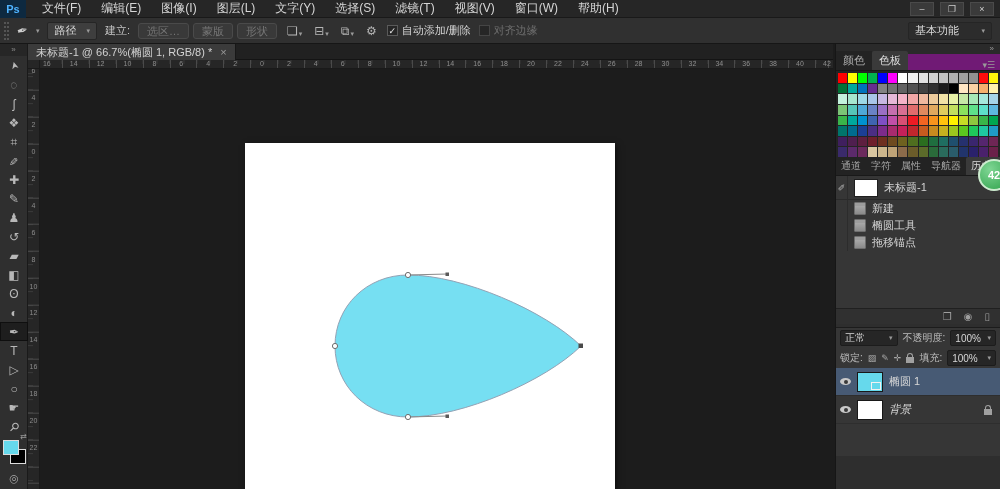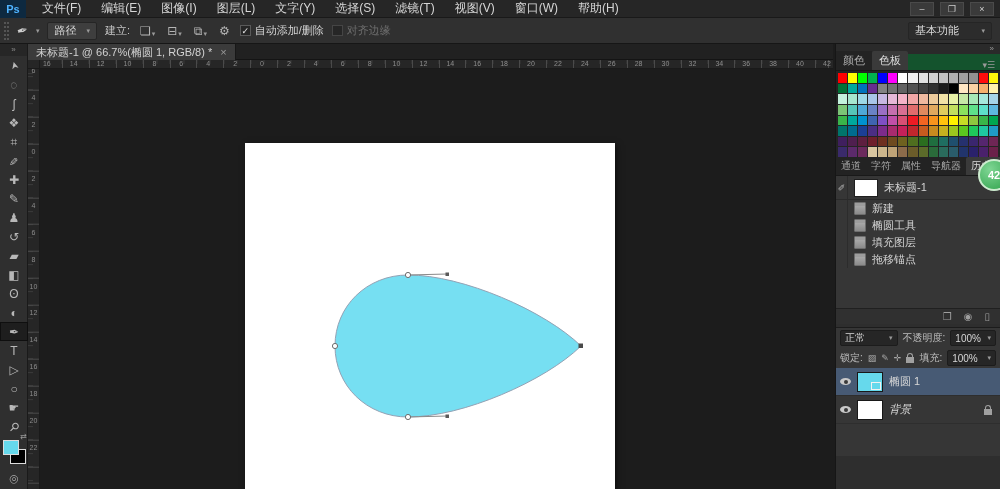--- a/index.html
+++ b/index.html
@@ -77,21 +77,21 @@
     line-height:6px; word-break:break-all; text-align:center; }
 
   
   #viewport { left:40px; top:69px; width:793px; height:420px; background:#1c1c1c; z-index:5; }
   #canvas { position:absolute; left:205px; top:74px; width:370px; height:346px; background:#ffffff; box-shadow:2px 2px 6px rgba(0,0,0,0.55); }
   #shape-svg { position:absolute; left:0; top:0; }
 
   
   #dock { left:835px; top:44px; width:165px; height:445px; background:#2e2e2e; border-left:1px solid #161616; z-index:25; }
   #dock-collapse { height:10px; text-align:right; color:#9a9a9a; font-size:8px; line-height:9px; padding-right:6px; background:#2a2a2a; }
-  .tabs-row { display:flex; align-items:flex-end; height:17px; background:#14532d; border-bottom:1px solid #191919; }
+  .tabs-row { display:flex; align-items:flex-end; height:17px; background:#701a75; border-bottom:1px solid #191919; }
   .ptab { font-size:11px; color:#a8a8a8; padding:2px 7px 2px; background:#232323; }
   .ptab.active { background:#3a3a3a; color:#dcdcdc; border-radius:2px 2px 0 0; }
   .panel-menu { margin-left:auto; color:#9a9a9a; font-size:9px; padding-right:5px; }
 
   #swatch-grid { display:grid; grid-template-columns:repeat(16,1fr); gap:1px; background:#242424; padding:2px; height:88px; }
   .swatch { width:100%; height:100%; }
 
   #dock-tabs { }
   #dock-tabs .ptab { font-size:10px; padding:2px 5px; white-space:nowrap; }
 
@@ -162,20 +162,25 @@
 
 <div id="optionsbar" class="abs" data-name="options-bar">
   <div id="options-grip" data-name="options-grip"></div>
   <span class="opt-tool-icon" data-name="pen-tool-preset-icon">✒</span>
   <span class="mini-arrow" data-name="preset-dropdown-arrow">▾</span>
   <div class="opt-select" data-name="tool-mode-select">
     <span data-name="tool-mode-value">路径</span>
     <span class="mini-arrow" data-name="chevron-down-icon">▾</span>
   </div>
   <span class="opt-label" data-name="make-label">建立:</span>
+  <div id="make-buttons" data-name="make-buttons">
+      <span class="make-btn" data-name="make-button-0">选区…</span>
+      <span class="make-btn" data-name="make-button-1">蒙版</span>
+      <span class="make-btn" data-name="make-button-2">形状</span>
+    </div>
   <span class="opt-iconbtn" data-name="path-operations-button">
     <span data-name="path-operations-icon">❏</span>
     <span class="mini-arrow" data-name="chevron-down-icon">▾</span>
   </span>
   <span class="opt-iconbtn" data-name="path-alignment-button">
     <span data-name="path-alignment-icon">⊟</span>
     <span class="mini-arrow" data-name="chevron-down-icon">▾</span>
   </span>
   <span class="opt-iconbtn" data-name="path-arrange-button">
     <span data-name="path-arrange-icon">⧉</span>
@@ -501,25 +506,20 @@
         <div class="hist-row" data-name="history-item-0">
           <span class="hist-well" data-name="history-brush-well"></span>
           <span class="hist-doc" data-name="history-state-icon"></span>
           <span class="hist-label" data-name="history-item-label">新建</span>
         </div>
         <div class="hist-row" data-name="history-item-1">
           <span class="hist-well" data-name="history-brush-well"></span>
           <span class="hist-doc" data-name="history-state-icon"></span>
           <span class="hist-label" data-name="history-item-label">椭圆工具</span>
         </div>
-        <div class="hist-row" data-name="history-item-2">
-          <span class="hist-well" data-name="history-brush-well"></span>
-          <span class="hist-doc" data-name="history-state-icon"></span>
-          <span class="hist-label" data-name="history-item-label">填充图层</span>
-        </div>
         <div class="hist-row" data-name="history-item-3">
           <span class="hist-well" data-name="history-brush-well"></span>
           <span class="hist-doc" data-name="history-state-icon"></span>
           <span class="hist-label" data-name="history-item-label">拖移锚点</span>
         </div>
       </div>
   </div>
   <div id="history-footer" data-name="history-footer">
     <span class="foot-icon" data-name="new-document-from-state-icon">❐</span>
     <span class="foot-icon" data-name="new-snapshot-camera-icon">◉</span>

